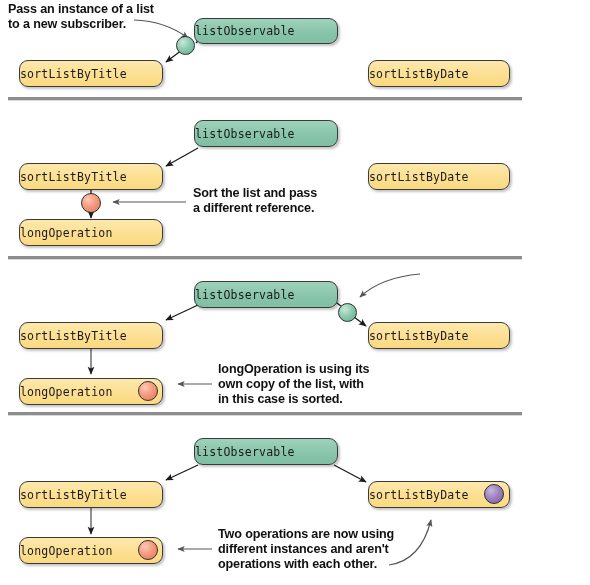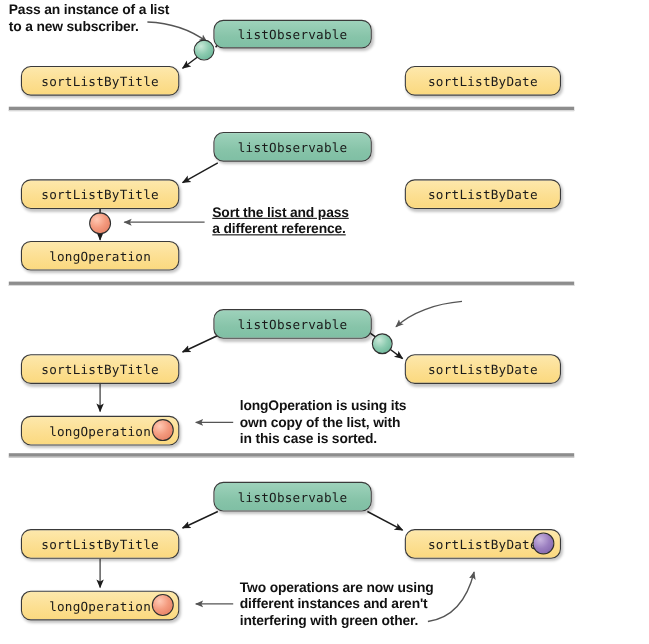--- a/index.html
+++ b/index.html
@@ -28,21 +28,20 @@
     height: 585px;
     pointer-events: none;
   }
   .node {
     position: absolute;
     box-sizing: border-box;
     border: 1.3px solid #3a3a3a;
     border-radius: 9px;
     display: flex;
     align-items: center;
-    justify-content: center;
     font-family: "DejaVu Sans Mono", "Liberation Mono", monospace;
     font-size: 11.5px;
     letter-spacing: 0.2px;
     color: #1a1a1a;
     box-shadow: 1.5px 2px 2.5px rgba(0,0,0,0.23);
   }
   .node.green {
     background: linear-gradient(180deg, #9ed2bb 0%, #87c4a9 60%, #7fbfa4 100%);
   }
   .node.yellow {
@@ -150,21 +149,21 @@
   <div class="node yellow" style="left:19px; top:163px; width:144px; height:27px;">
     <span class="label">sortListByTitle</span>
   </div>
 
   <div class="node yellow" style="left:368px; top:163px; width:142px; height:27px;">
     <span class="label">sortListByDate</span>
   </div>
 
   <div class="marble orange" style="left:81px; top:193px; width:20px; height:20px;"></div>
 
-  <div class="annot" style="left:193px; top:186px;text-decoration:underline;">Sort the list and pass
+  <div class="annot" style="left:193px; top:186px;">Sort the list and pass
 a different reference.</div>
 
   <div class="node yellow" style="left:19px; top:219px; width:144px; height:27px;">
     <span class="label">longOperation</span>
   </div>
 
   <div class="divider" style="left:8px; top:256px; width:514px;"></div>
 
 
   <div class="node green" style="left:194px; top:281px; width:144px; height:27px;">
@@ -200,20 +199,20 @@
     <span class="label">sortListByTitle</span>
   </div>
 
   <div class="node yellow" style="left:368px; top:481px; width:142px; height:27px;">
     <span class="label">sortListByDate</span>
   </div>
   <div class="marble purple" style="left:484px; top:484px; width:20px; height:20px;"></div>
 
   <div class="annot" style="left:218px; top:527px;">Two operations are now using
 different instances and aren't
-interfering with green other.</div>
+operations with each other.</div>
 
   <div class="node yellow" style="left:19px; top:537px; width:144px; height:27px;">
     <span class="label">longOperation</span>
   </div>
   <div class="marble orange" style="left:138px; top:540px; width:20px; height:20px;"></div>
 
 </div>
 
 </body></html>

